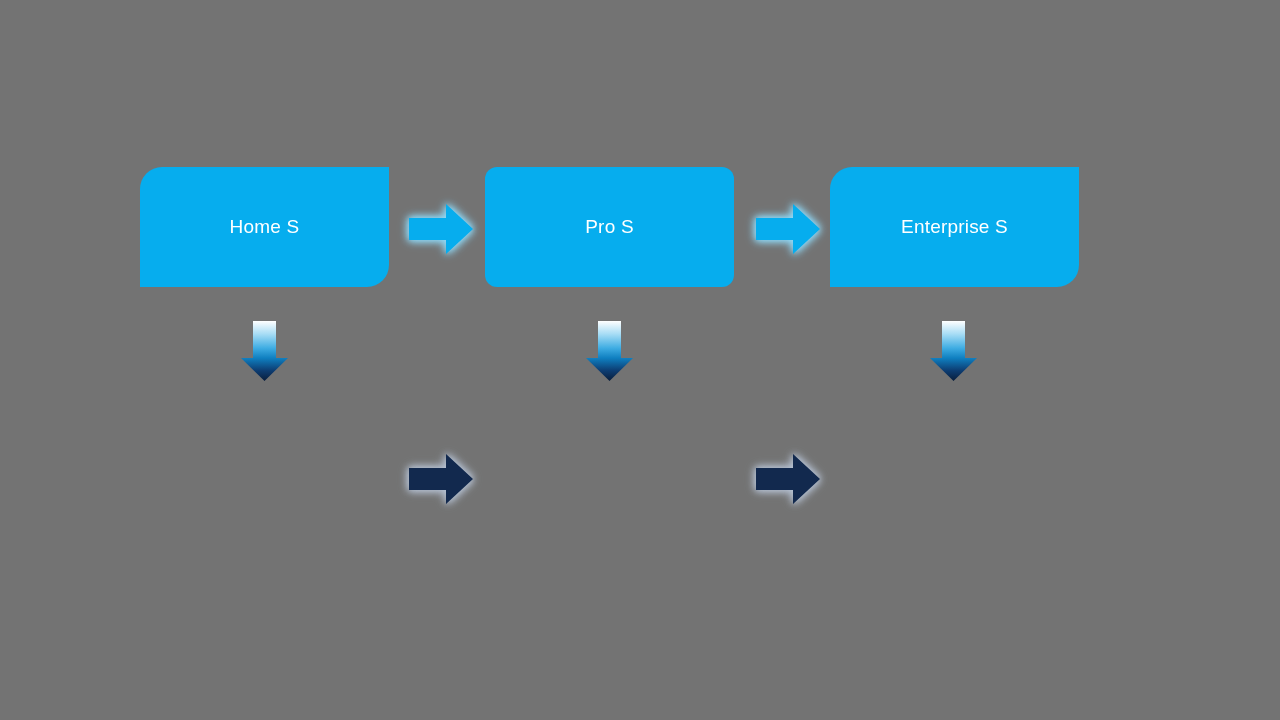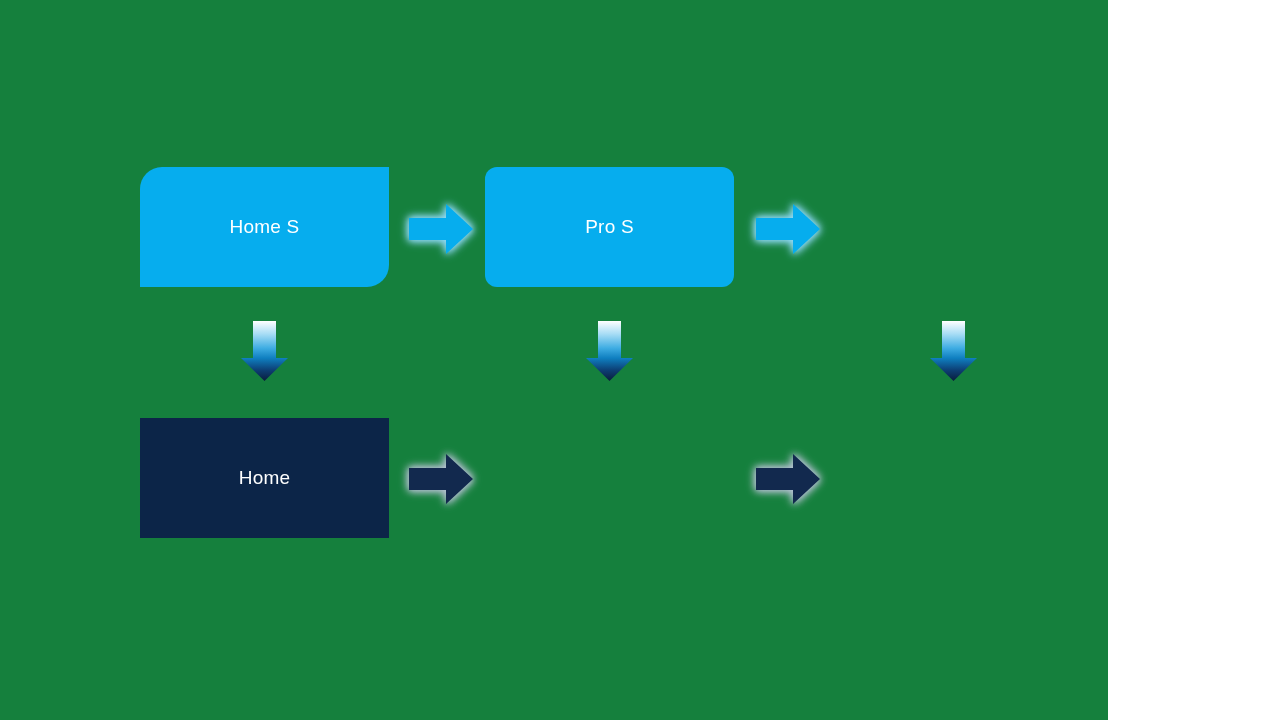--- a/index.html
+++ b/index.html
@@ -1,23 +1,23 @@
 <!DOCTYPE html>
 <html style="--top-box: #06ADEE; --bottom-box: #0C2548; --text: #FFFFFF; --top-arrow: #06ADEE; --top-arrow-glow: #8FD8F6; --bottom-arrow: #12294E; --bottom-arrow-glow: #B4C0D1; --down-arrow-gradient-0: #FFFFFF; --down-arrow-gradient-1: #A6DCF5; --down-arrow-gradient-2: #3FADE3; --down-arrow-gradient-3: #0F7FC0; --down-arrow-gradient-4: #0D3E74; --down-arrow-gradient-5: #091D3B;"><head>
 <meta charset="utf-8">
 <style>
   * { margin: 0; padding: 0; box-sizing: border-box; }
   html, body { background: #ffffff; }
   body { font-family: "Liberation Sans", "DejaVu Sans", sans-serif; }
 
   .canvas {
     position: relative;
-    width: 1108px;
+    width: 1280px;
     height: 720px;
-    background: #15803d;
+    background: #737373;
     overflow: hidden;
   }
 
   .box {
     position: absolute;
     width: 249px;
     height: 120px;
     display: flex;
     align-items: center;
     justify-content: center;
@@ -97,20 +97,23 @@
       </linearGradient>
     </defs>
   </svg>
 
   <div class="box box-top col-1">
     <span class="box-label">Home S</span>
   </div>
   <div class="box box-top col-2">
     <span class="box-label">Pro S</span>
   </div>
+  <div class="box box-top col-3">
+    <span class="box-label">Enterprise S</span>
+  </div>
 
   <div class="right-arrow row-top gap-1 arrow-light">
     <svg width="64" height="50" viewBox="0 0 64 50">
         <path d="M0,14 L37,14 L37,0 L64,25 L37,50 L37,36 L0,36 Z"></path>
       </svg>
   </div>
   <div class="right-arrow row-top gap-2 arrow-light">
     <svg width="64" height="50" viewBox="0 0 64 50">
         <path d="M0,14 L37,14 L37,0 L64,25 L37,50 L37,36 L0,36 Z"></path>
       </svg>
@@ -125,23 +128,20 @@
     <svg width="47" height="60" viewBox="0 0 47 60">
         <path fill="url(#downGrad)" d="M12,0 L35,0 L35,37 L47,37 L23.5,60 L0,37 L12,37 Z"></path>
       </svg>
   </div>
   <div class="down-arrow col-pos-3">
     <svg width="47" height="60" viewBox="0 0 47 60">
         <path fill="url(#downGrad)" d="M12,0 L35,0 L35,37 L47,37 L23.5,60 L0,37 L12,37 Z"></path>
       </svg>
   </div>
 
-  <div class="box box-bottom col-1">
-    <span class="box-label">Home</span>
-  </div>
 
   <div class="right-arrow row-bottom gap-1 arrow-dark">
     <svg width="64" height="50" viewBox="0 0 64 50">
         <path d="M0,14 L37,14 L37,0 L64,25 L37,50 L37,36 L0,36 Z"></path>
       </svg>
   </div>
   <div class="right-arrow row-bottom gap-2 arrow-dark">
     <svg width="64" height="50" viewBox="0 0 64 50">
         <path d="M0,14 L37,14 L37,0 L64,25 L37,50 L37,36 L0,36 Z"></path>
       </svg>

